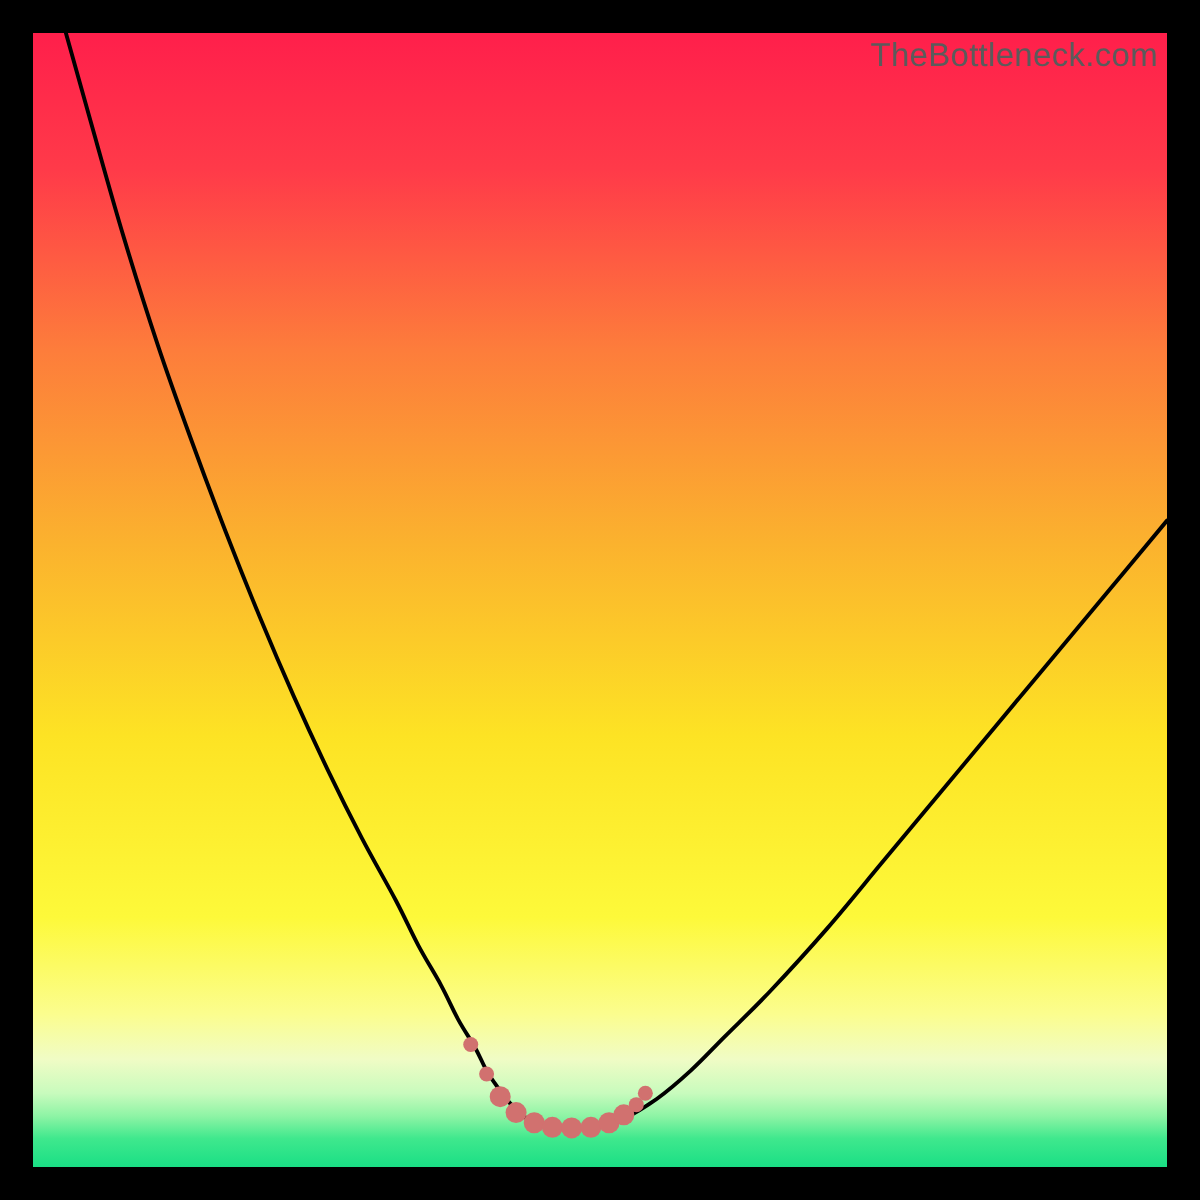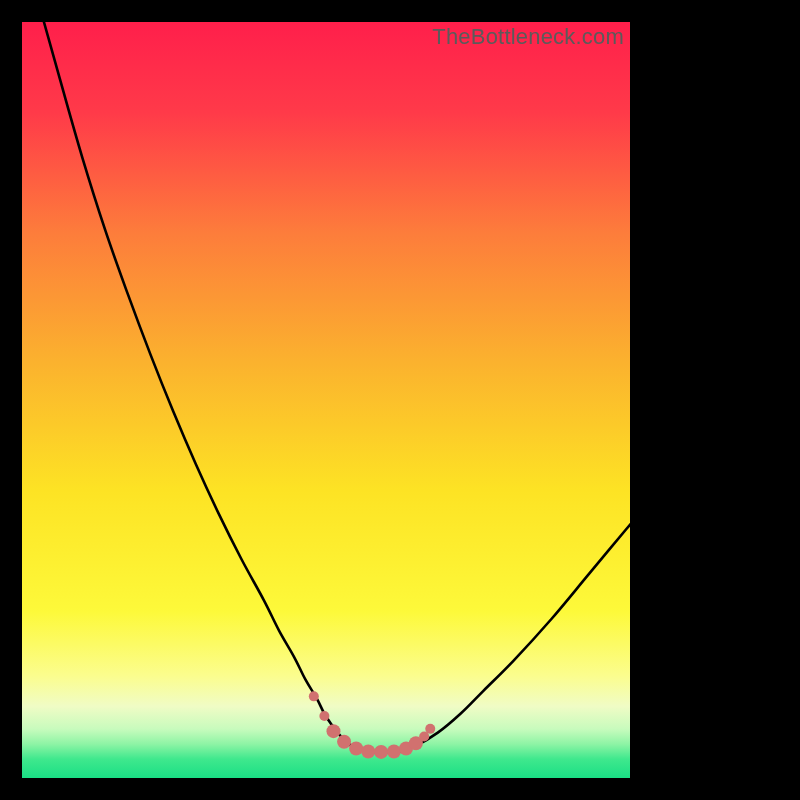--- a/index.html
+++ b/index.html
@@ -14,21 +14,21 @@
   .frame {
     position: absolute;
     left: 0; top: 0;
     width: 800px; height: 800px;
     background: #000;
   }
   .plot {
     position: absolute;
     left: 22px;
     top: 22px;
-    width: 608px;
+    width: 756px;
     height: 756px;
     overflow: hidden;
   }
   .watermark {
     position: absolute;
     top: 2px;
     right: 6px;
     font-size: 22px;
     font-weight: 500;
     color: #5b5b5b;

